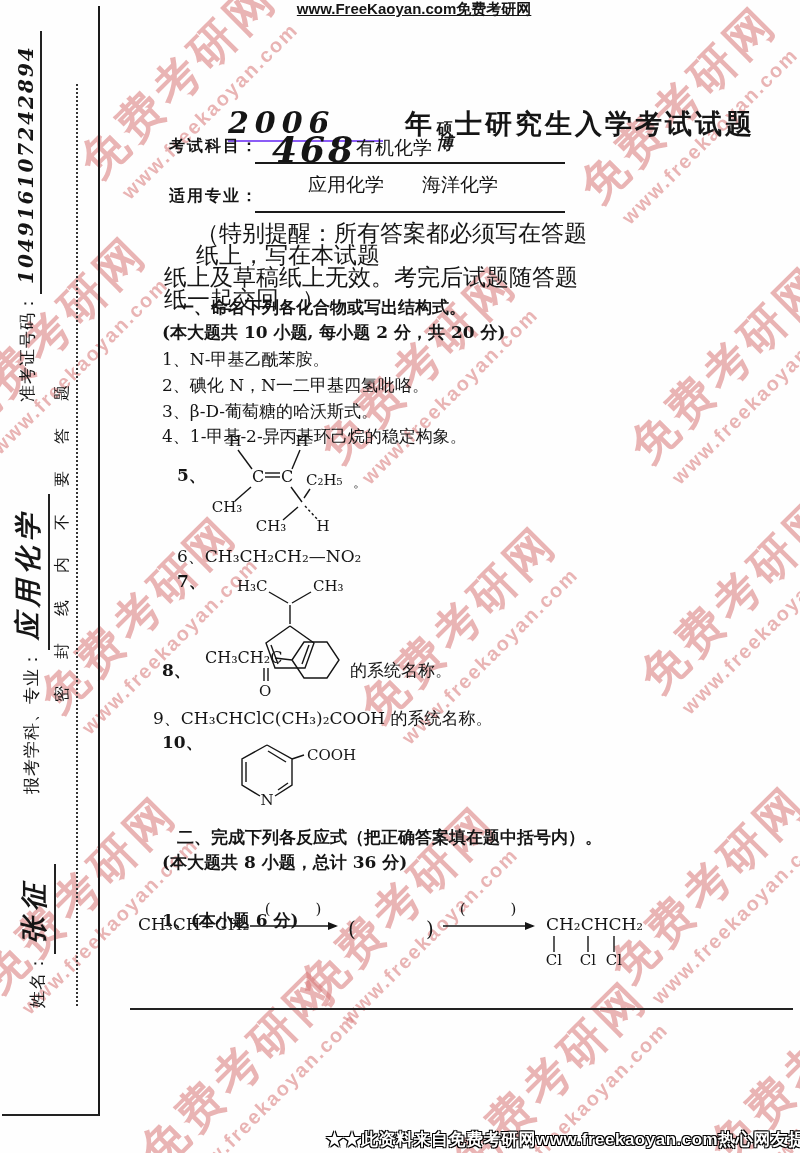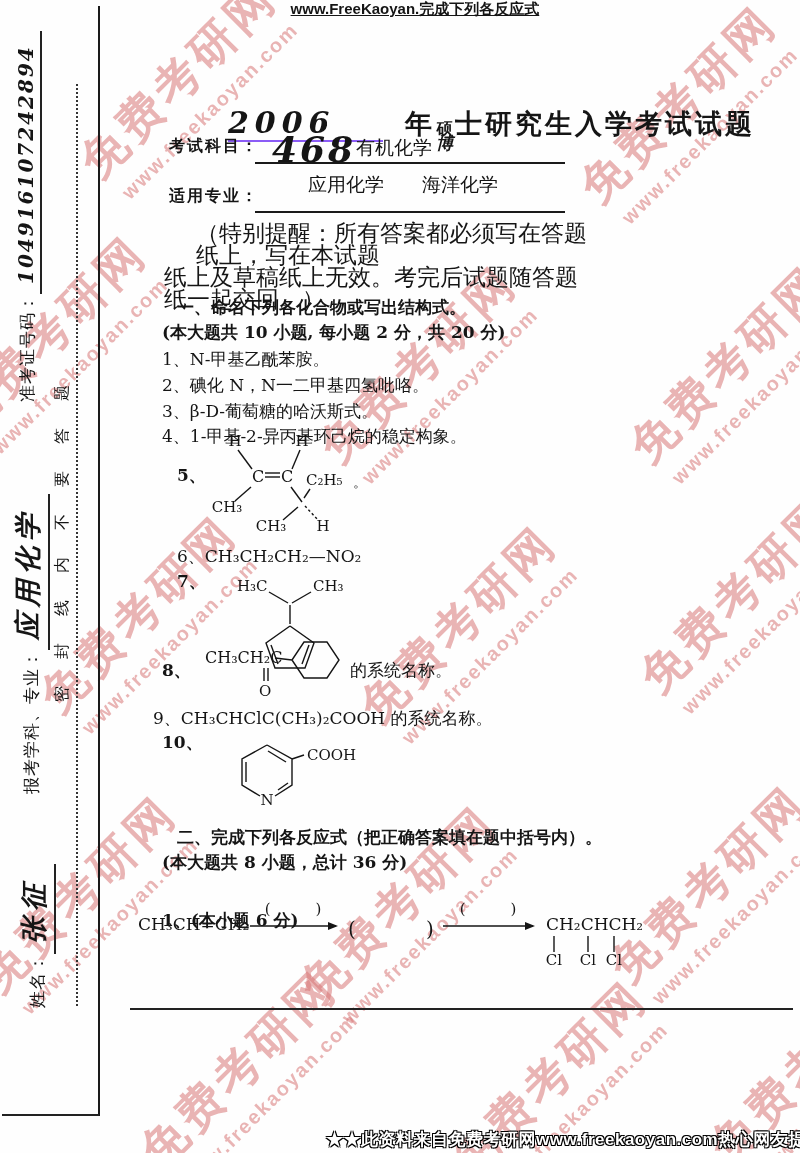--- a/index.html
+++ b/index.html
@@ -111,21 +111,21 @@
     </div>
   <div class="wm" style="left:430px;top:1045px">
       <div class="wm-big">免费考研网</div>
       <div class="wm-url">www.freekaoyan.com</div>
     </div>
   <div class="wm" style="left:690px;top:1030px">
       <div class="wm-big">免费考研网</div>
       <div class="wm-url">www.freekaoyan.com</div>
     </div>
 
-  <div class="abs siteline">www.FreeKaoyan.完成下列各反应式</div>
+  <div class="abs siteline">www.FreeKaoyan.com免费考研网</div>
   <div class="abs row2">
     <span class="year hand">2006</span>
     <span class="yearchar">年</span>
     <span class="degstack">
       <span class="degtop">硕</span>
       <span class="degbot">博</span>
     </span>
     <span class="titlerest">士研究生入学考试试题</span>
   </div>
 

